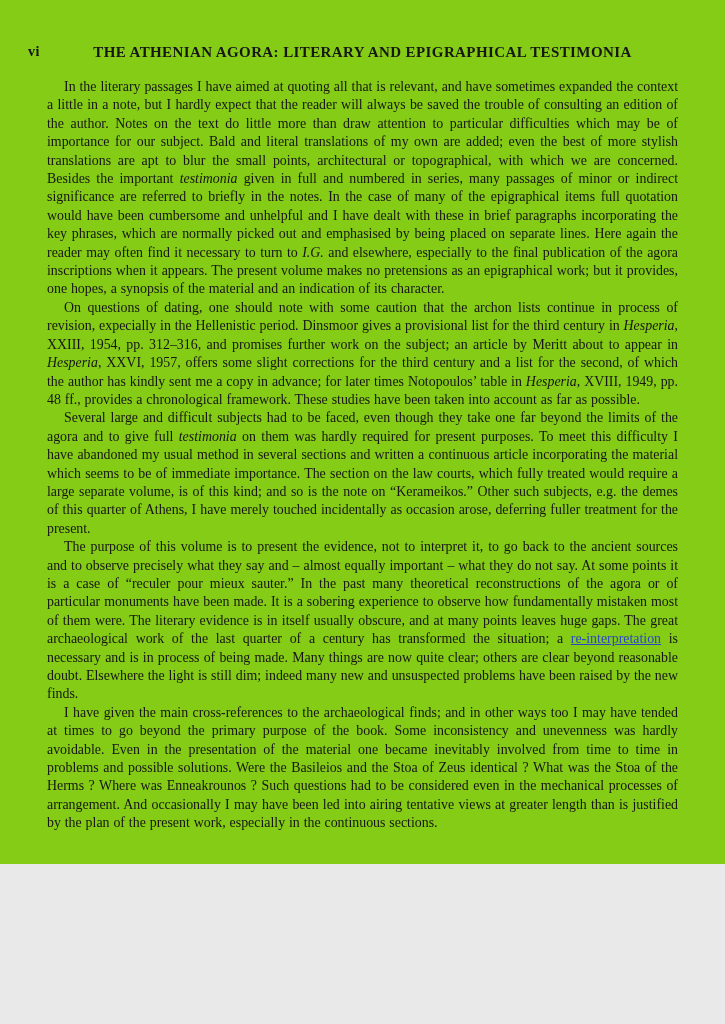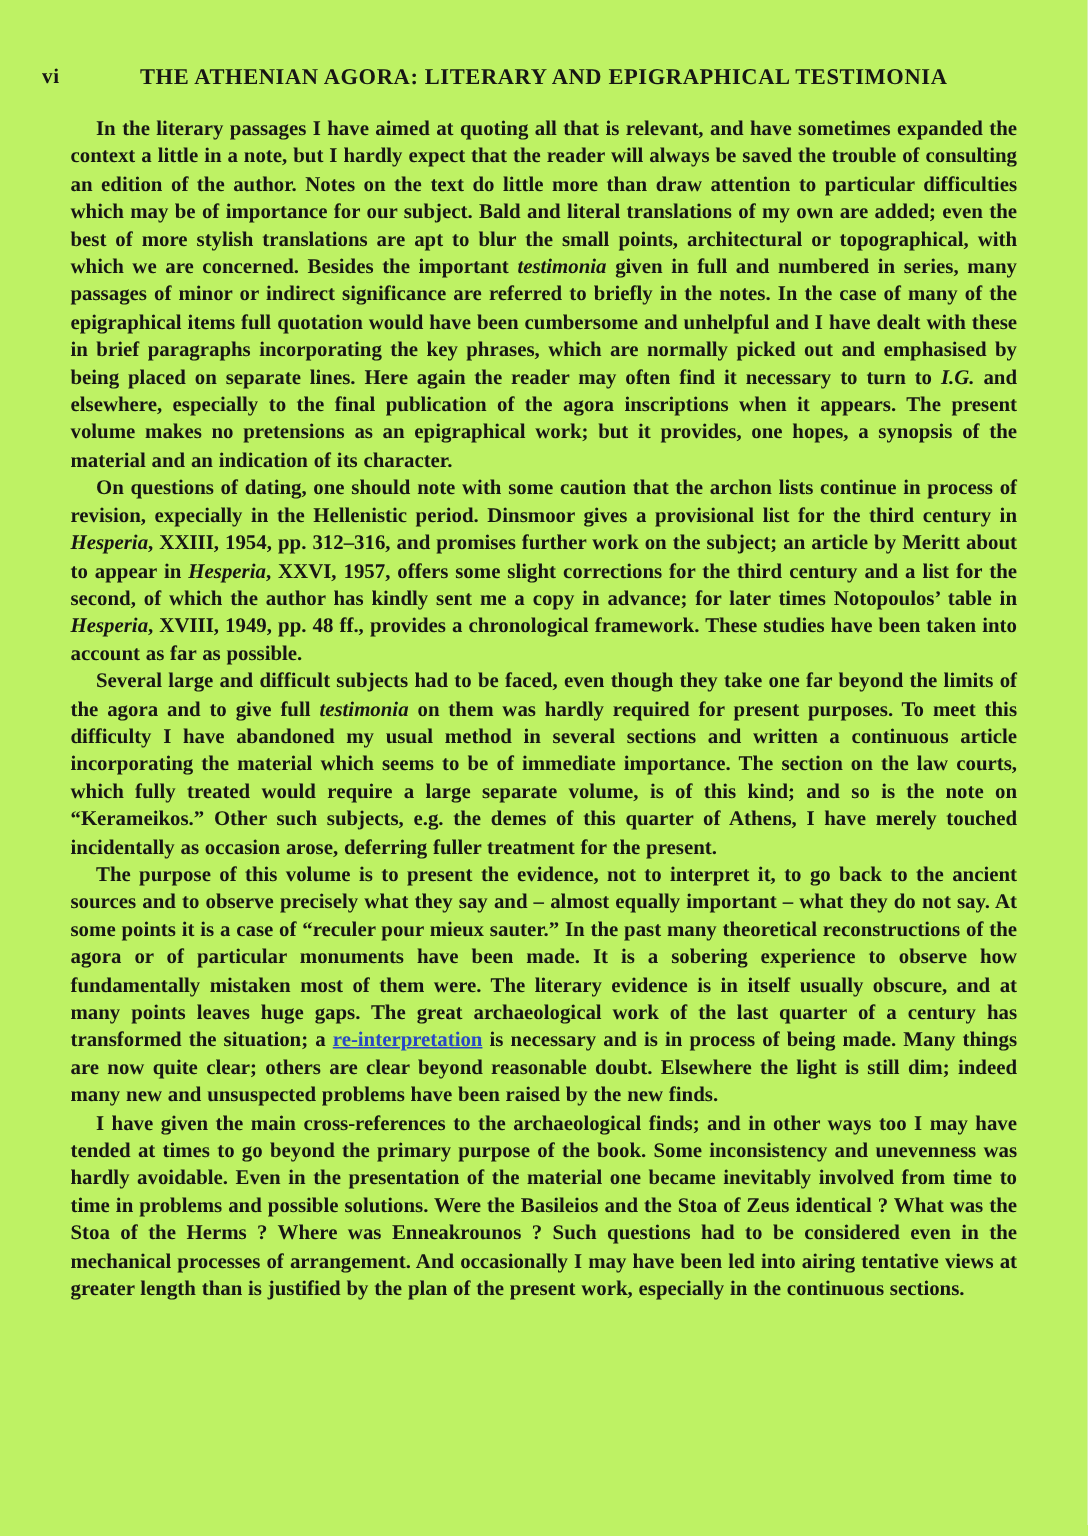--- a/index.html
+++ b/index.html
@@ -3,24 +3,24 @@
 <meta charset="utf-8">
 <style>
   html, body {
     margin: 0;
     padding: 0;
     background: #e9e9e9;
   }
   .page {
     position: relative;
     width: 725px;
-    height: 1024px;
+    height: 864px;
     margin: 0 auto;
     box-sizing: border-box;
-    background: #bef264;
+    background: #84cc16;
     color: #171614;
     font-family: "Liberation Serif", "DejaVu Serif", serif;
     padding: 44px 47px 4px 47px;
     overflow: hidden;
   }
   .running-head {
     position: relative;
     height: 18px;
     margin-bottom: 16px;
   }
@@ -40,21 +40,20 @@
     letter-spacing: 0.4px;
     white-space: nowrap;
   }
   .body-text p {
     margin: 0;
     text-indent: 17px;
     text-align: justify;
     font-size: 13.9px;
     line-height: 18.4px;
     word-spacing: 0.4px;
-    font-weight: bold;
   }
   .it {
     font-style: italic;
   }
   .inline-link {
     text-decoration: underline;
     cursor: pointer;
   }
 </style>
 </head>

